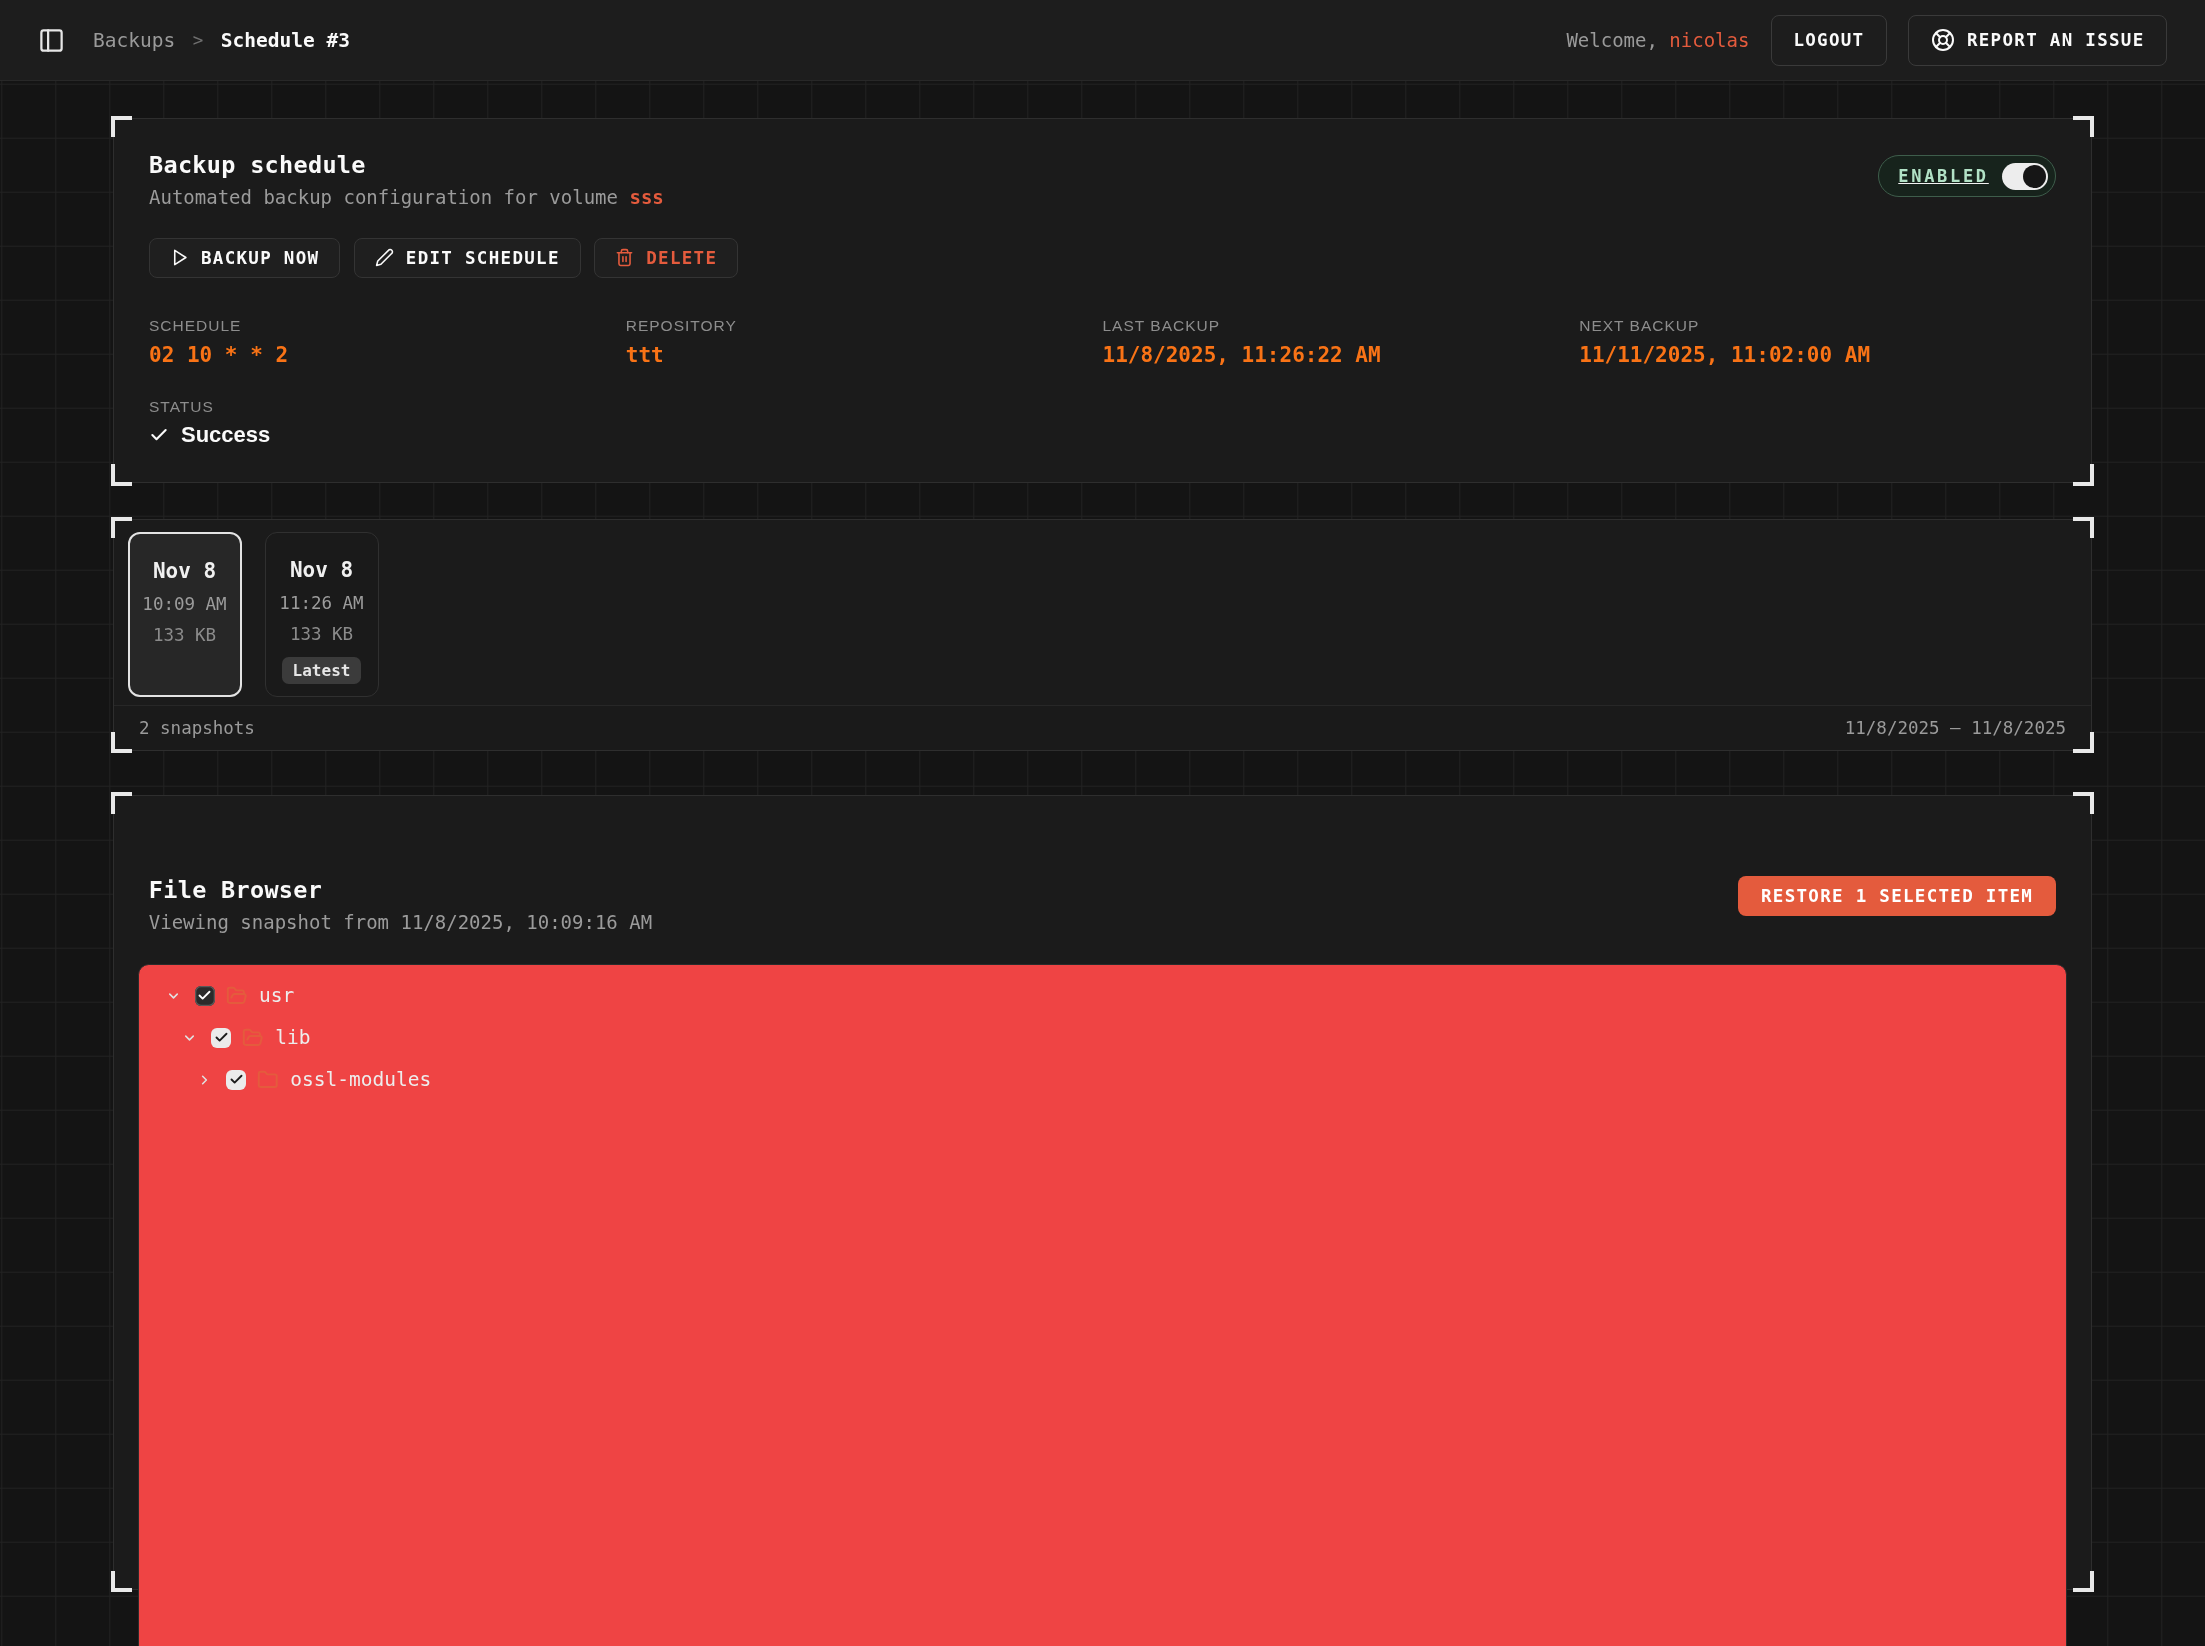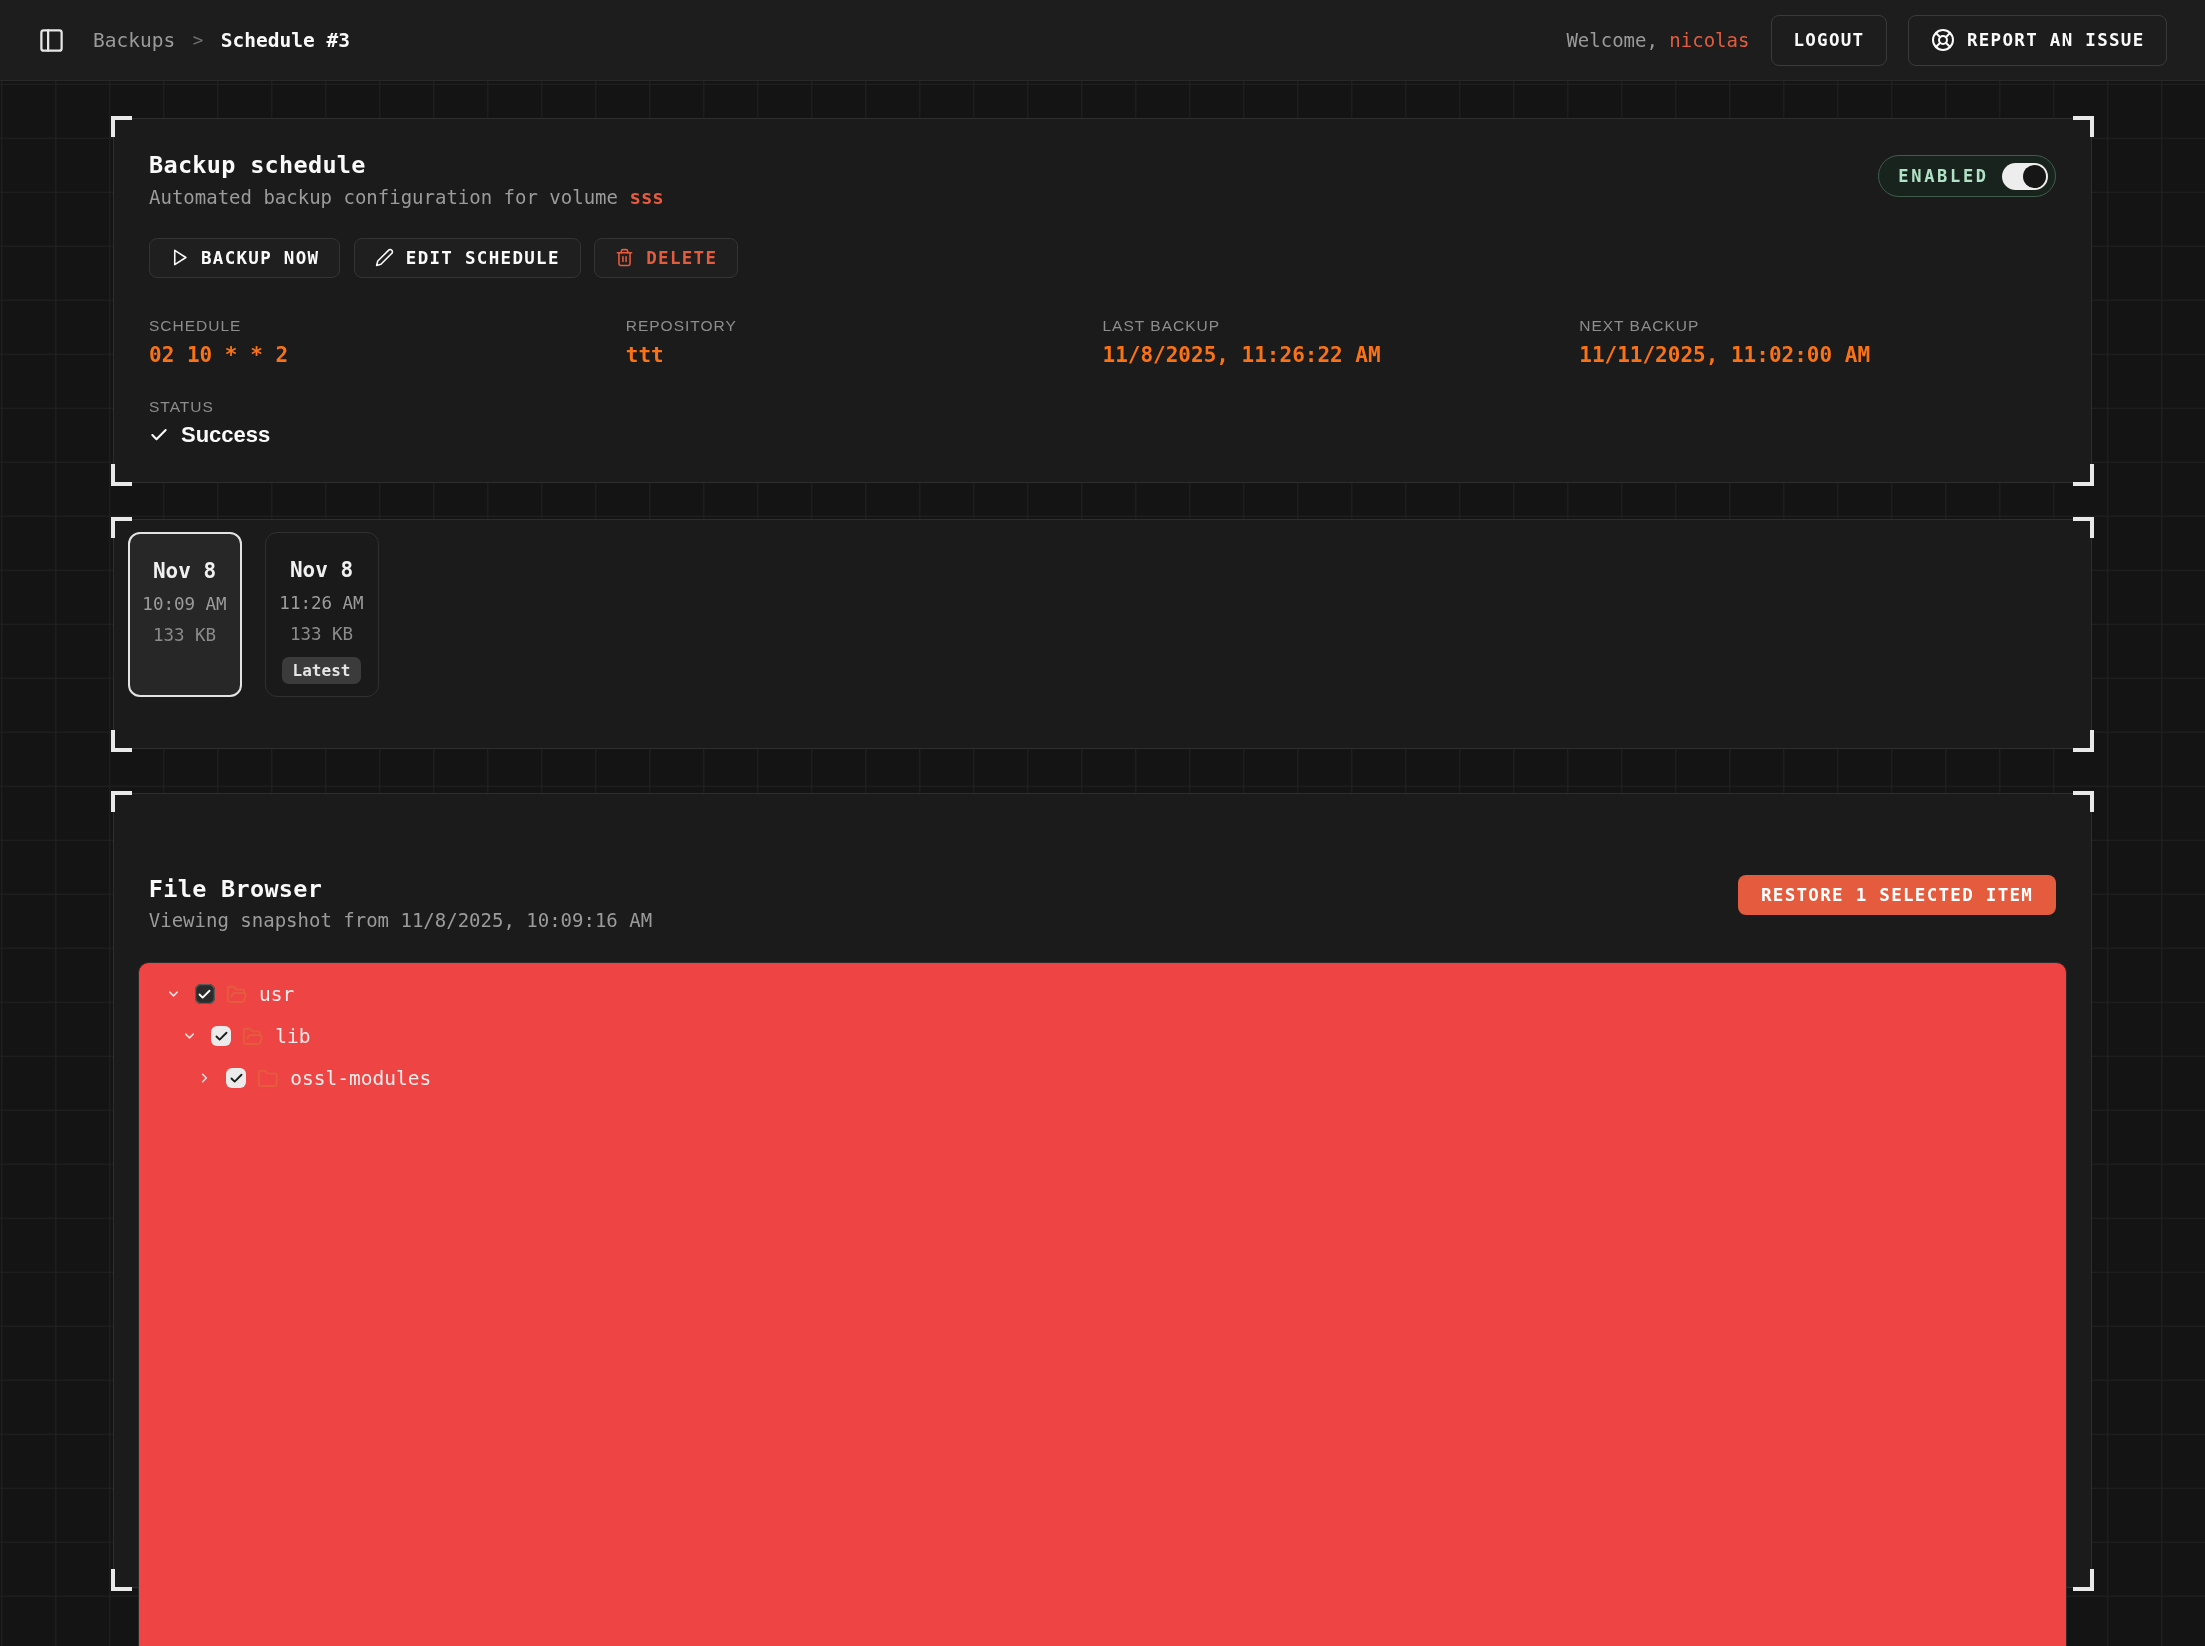--- a/index.html
+++ b/index.html
@@ -91,20 +91,21 @@
   .panel-subtitle{margin-top:6.7px;font-size:19px;color:var(--muted);}
   .panel-subtitle .vol{color:var(--accent);font-weight:bold;}
   .enabled-pill{
     display:flex;align-items:center;gap:13.5px;
     height:42px;padding:0 6.7px 0 19px;
     border:1.3px solid var(--green-border);
     border-radius:23px;
     background:var(--green-bg);
     cursor:pointer;
     margin-top:4px;
+    text-decoration:underline;
   }
   .enabled-label{font-size:17px;font-weight:bold;letter-spacing:2.7px;color:var(--green-text);}
   .switch{position:relative;width:46px;height:27px;border-radius:13.5px;background:#ededed;}
   .switch-knob{position:absolute;right:2px;top:2px;width:23px;height:23px;border-radius:50%;background:#161616;}
   .actions{display:flex;gap:13.5px;margin-top:30px;}
   .action-btn{
     height:40px;padding:0 20px;
     background:#1f1f1f;
     border:1.3px solid #343434;border-radius:8px;
     color:#fafafa;font-size:17.5px;font-weight:bold;letter-spacing:1.3px;
@@ -319,20 +320,24 @@
         <div class="snap-time">10:09 AM</div>
         <div class="snap-size">133 KB</div>
       </div>
       <div class="snap-card">
         <div class="snap-date">Nov 8</div>
         <div class="snap-time">11:26 AM</div>
         <div class="snap-size">133 KB</div>
         <div class="latest-badge">Latest</div>
       </div>
     </div>
+    <div class="snap-footer">
+      <span>2 snapshots</span>
+      <span>11/8/2025 – 11/8/2025</span>
+    </div>
   </section>
 
   <section class="panel panel-files">
     <span class="corner tl"></span>
     <span class="corner tr"></span>
     <span class="corner bl"></span>
     <span class="corner br"></span>
 
     <div class="fb-head">
       <div>

